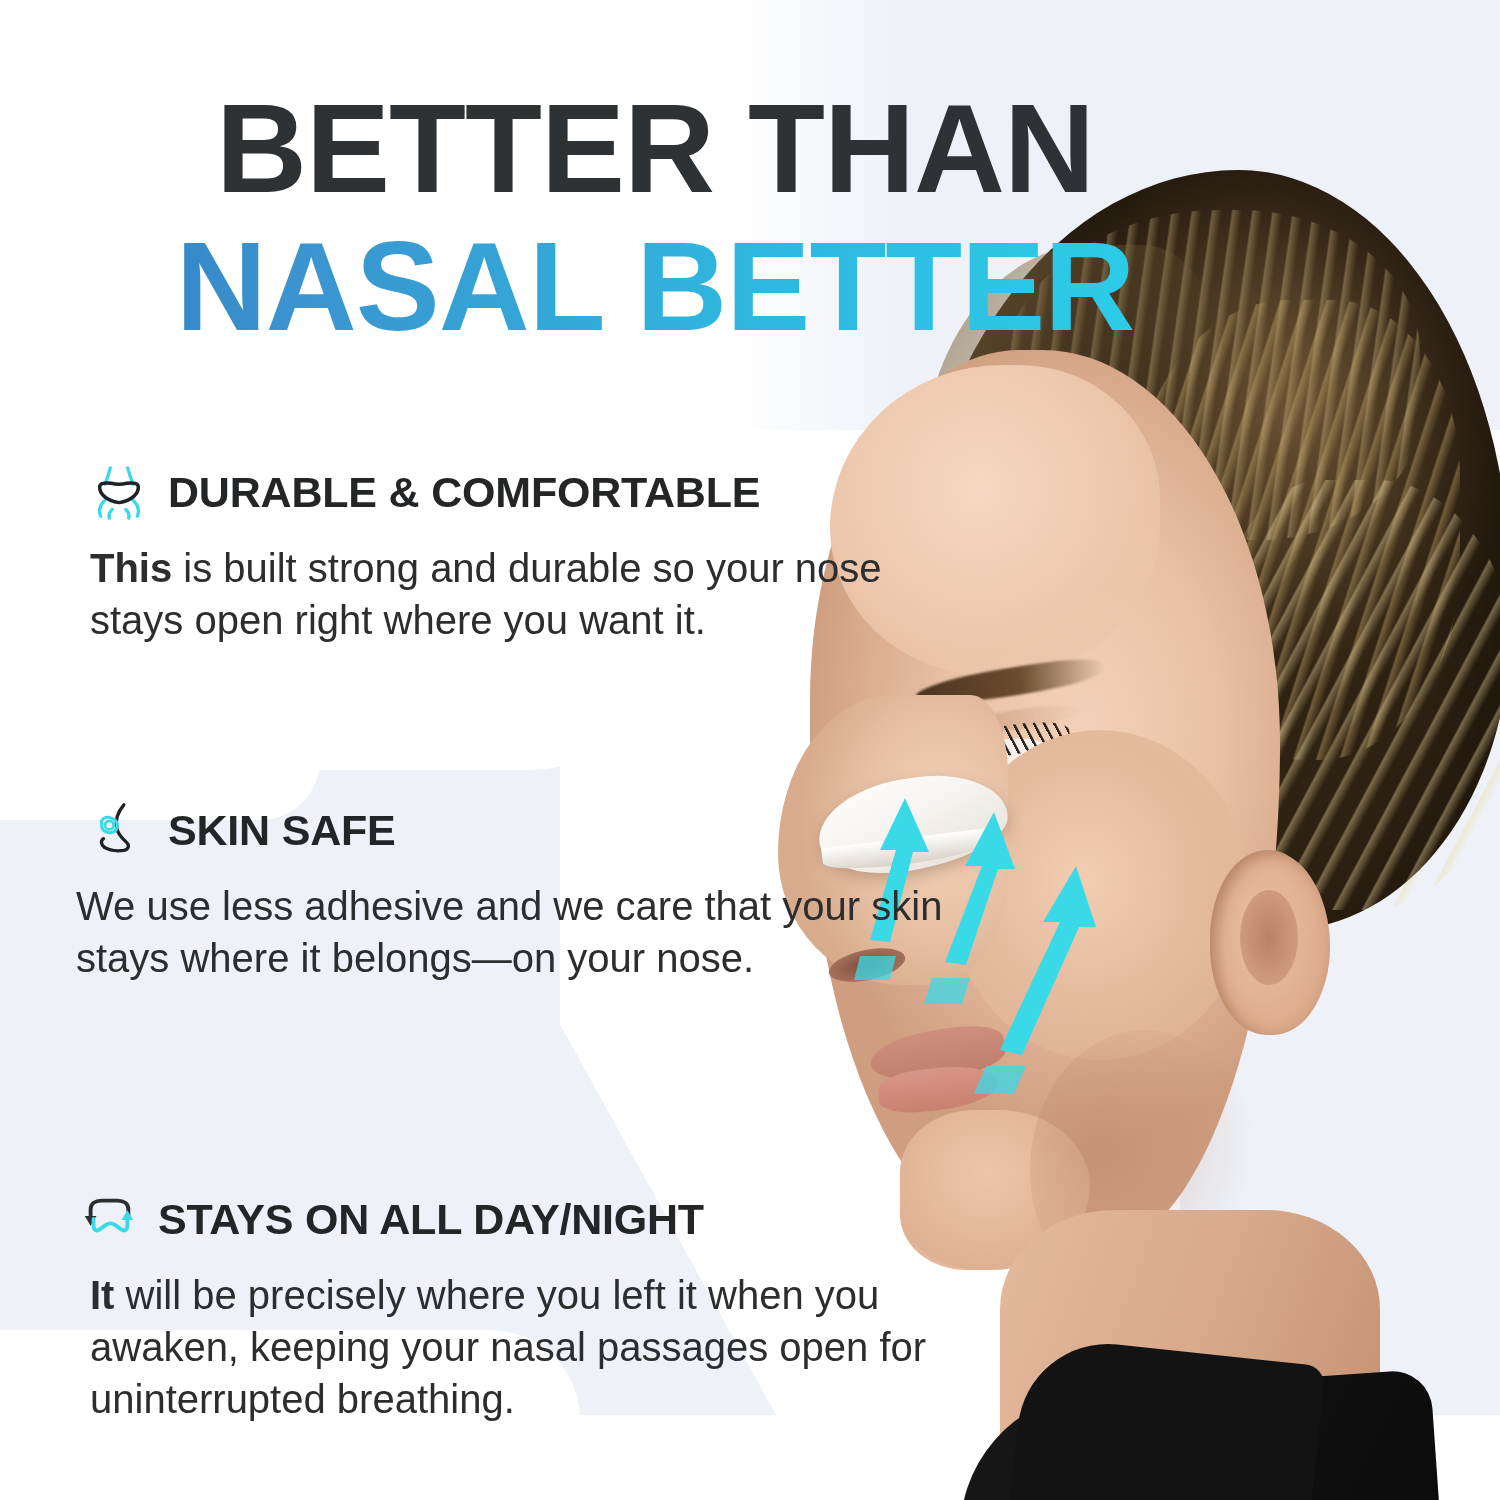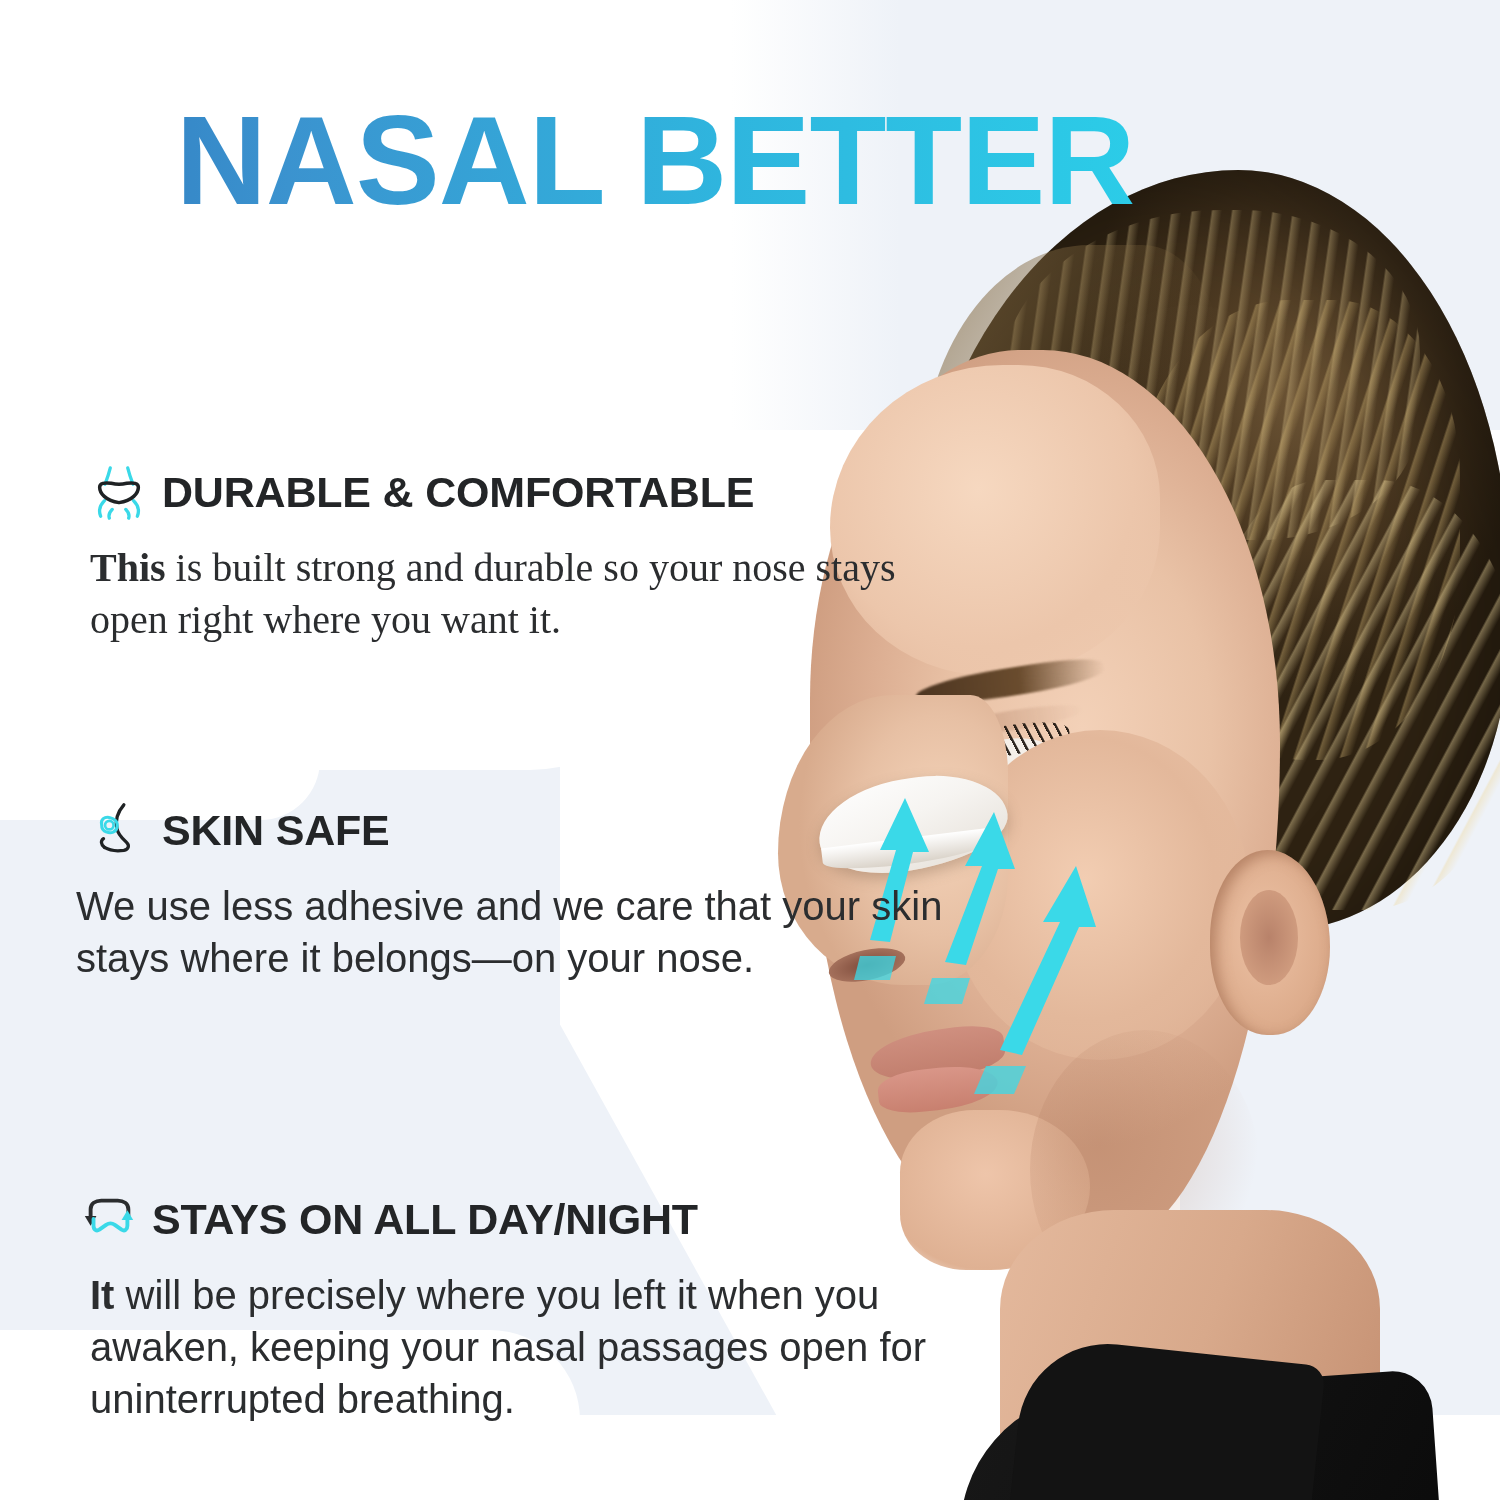--- a/index.html
+++ b/index.html
@@ -271,41 +271,41 @@
     -webkit-background-clip:text;
     background-clip:text;
     color:transparent;
     -webkit-text-fill-color:transparent;
     white-space:nowrap;
   }
 
   
   .features { position:absolute; left:0; top:0; width:960px; height:1500px; z-index:25; }
   .feature { position:absolute; }
-  .feat-head { display:flex; align-items:center; gap:12px; }
+  .feat-head { display:flex; align-items:center; gap:18px; }
   .feat-icon { width:62px; height:60px; flex:none; display:block; }
   .feat-title {
     font-size:43px;
     font-weight:700;
     color:#232527;
     letter-spacing:-.2px;
     line-height:1;
     white-space:nowrap;
   }
   .feat-body {
     font-size:40px;
     line-height:1.30;
     color:#2b2d2f;
     font-weight:400;
     margin-top:20px;
   }
   .feat-body b { font-weight:700; }
 
   #feature-1 { left:88px; top:462px; }
-  #feature-1 .feat-body { margin-left:2px;font-family:Liberation Serif, serif; }
+  #feature-1 .feat-body { margin-left:2px; }
   #feature-2 { left:88px; top:800px; }
   #feature-2 .feat-body { margin-left:-12px; }
   #feature-3 { left:78px; top:1189px; }
   #feature-3 .feat-body { margin-left:12px; }
 </style>
 </head>
 <body>
 
 <div class="bg-root">
   <div class="bg-top-right"></div>
@@ -361,20 +361,21 @@
         <path d="M232 828 L270 828 L262 854 L224 854 Z" opacity="0.75"></path>
 
         <path d="M300 900 L360 772 L343 772 L376 716 L396 777 L379 777 L322 905 Z"></path>
         <path d="M286 916 L326 916 L314 944 L274 944 Z" opacity="0.75"></path>
       </g>
     </svg>
   </div>
 </div>
 
 <div class="headline">
+  <div class="line1">BETTER THAN</div>
   <div class="line2">NASAL BETTER</div>
 </div>
 
 <div class="features">
 
   <div class="feature" id="feature-1">
     <div class="feat-head">
       <svg class="feat-icon" viewBox="0 0 64 62">
         <g fill="none" stroke="#3ad9e8" stroke-width="3.4" stroke-linecap="round">
           <path d="M23 6 C21 14 19 19 17.5 23"></path>

